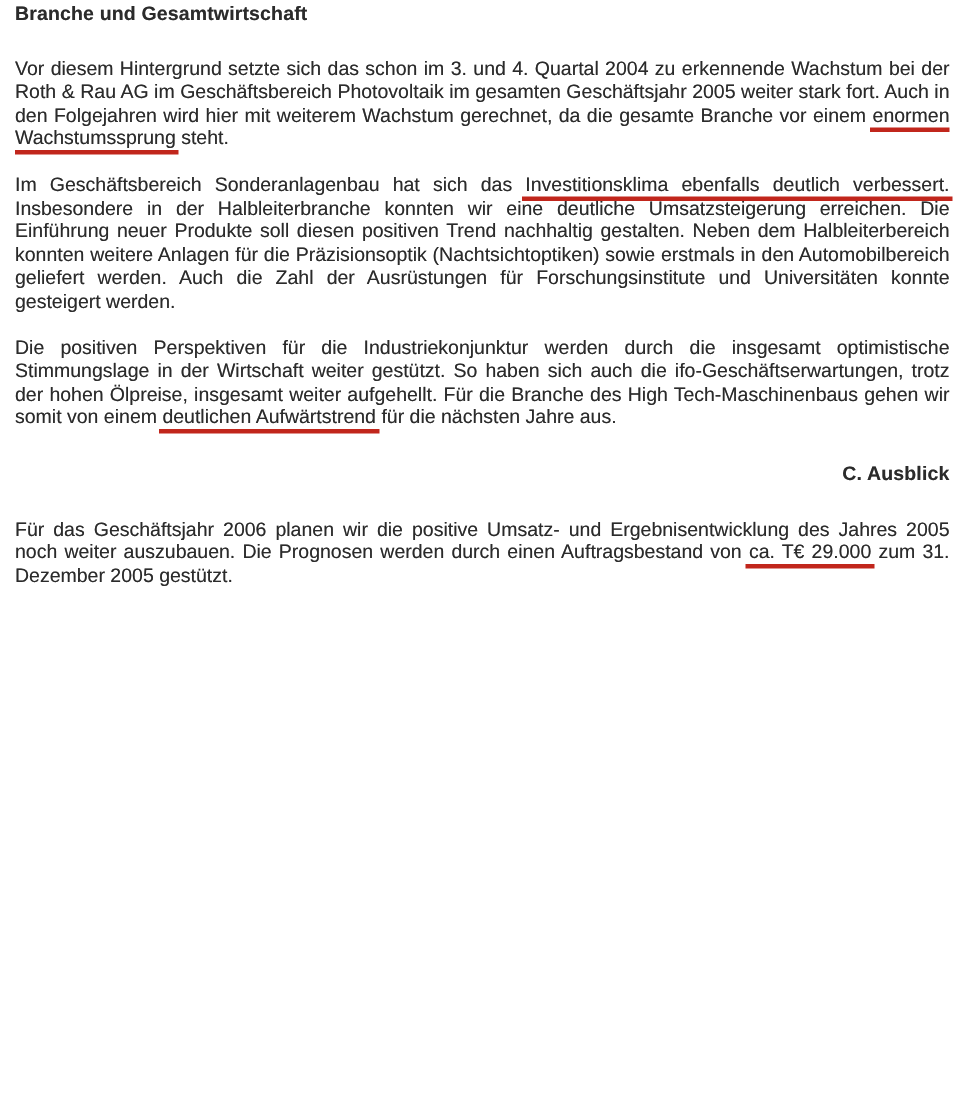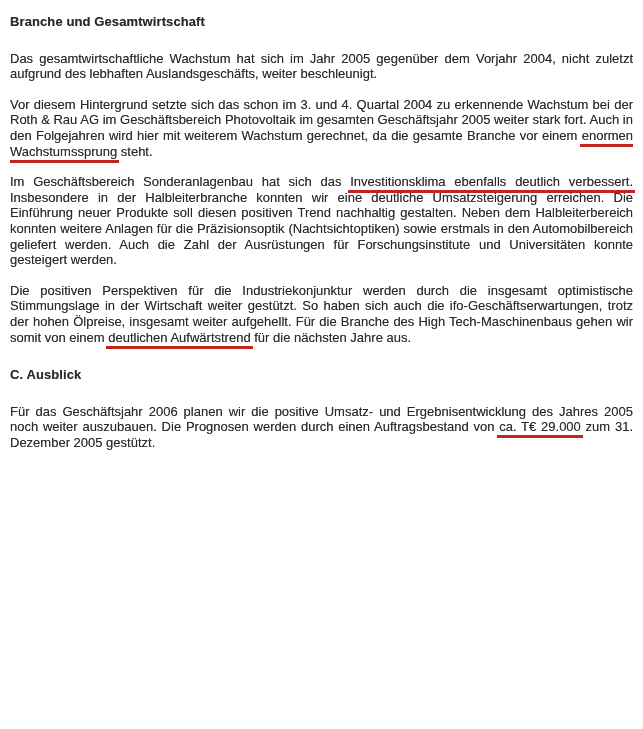--- a/index.html
+++ b/index.html
@@ -10,35 +10,36 @@
   body {
     width: 643px;
     height: 729px;
     overflow: hidden;
     font-family: "Liberation Sans", "DejaVu Sans", sans-serif;
   }
   .page {
     box-sizing: border-box;
     width: 643px;
     height: 729px;
-    padding: 14px 10px 0 10px;
+    padding: 1px 10px 0 10px;
     background: #ffffff;
     color: #2b2b2b;
     font-size: 13px;
     line-height: 15.6px;
     text-shadow: 0 0 0.3px rgba(43,43,43,0.55);
   }
   .heading {
     font-weight: bold;
     font-size: 13px;
     margin: 0 0 21px 0;
     letter-spacing: 0.1px;
   }
   .heading-section {
     margin: 22px 0 21px 0;
+    text-align: right;
   }
   .heading-sub {
     margin: 0 0 15px 0;
   }
   .para {
     margin: 0 0 15px 0;
     text-align: justify;
   }
   .para:last-child {
     margin-bottom: 0;
@@ -51,21 +52,20 @@
     margin: 0 -2px;
   }
 </style>
 </head>
 <body>
 
 <div class="page">
 
   <div class="heading">Branche und Gesamtwirtschaft</div>
 
-  <p class="para"><span>Das gesamtwirtschaftliche Wachstum hat sich im Jahr 2005 gegenüber dem Vorjahr 2004, nicht zuletzt aufgrund des lebhaften Auslandsgeschäfts, weiter beschleunigt.</span></p>
 
   <p class="para"><span>Vor diesem Hintergrund setzte sich das schon im 3. und 4. Quartal 2004 zu erkennende Wachstum bei der Roth &amp; Rau AG im Geschäftsbereich Photovoltaik im gesamten Geschäftsjahr 2005 weiter stark fort. Auch in den Folgejahren wird hier mit weiterem Wachstum gerechnet, da die gesamte Branche vor einem </span><span class="redline">enormen Wachstumssprung</span><span> steht.</span></p>
 
   <p class="para"><span>Im Geschäftsbereich Sonderanlagenbau hat sich das </span><span class="redline">Investitionsklima ebenfalls deutlich verbessert.</span><span> Insbesondere in der Halbleiterbranche konnten wir eine deutliche Umsatzsteigerung erreichen. Die Einführung neuer Produkte soll diesen positiven Trend nachhaltig gestalten. Neben dem Halbleiterbereich konnten weitere Anlagen für die Präzisionsoptik (Nachtsichtoptiken) sowie erstmals in den Automobilbereich geliefert werden. Auch die Zahl der Ausrüstungen für Forschungsinstitute und Universitäten konnte gesteigert werden.</span></p>
 
   <p class="para"><span>Die positiven Perspektiven für die Industriekonjunktur werden durch die insgesamt optimistische Stimmungslage in der Wirtschaft weiter gestützt. So haben sich auch die ifo-Geschäftserwartungen, trotz der hohen Ölpreise, insgesamt weiter aufgehellt. Für die Branche des High Tech-Maschinenbaus gehen wir somit von einem </span><span class="redline">deutlichen Aufwärtstrend</span><span> für die nächsten Jahre aus.</span></p>
 
   <div class="heading heading-section">C. Ausblick</div>
 
 

